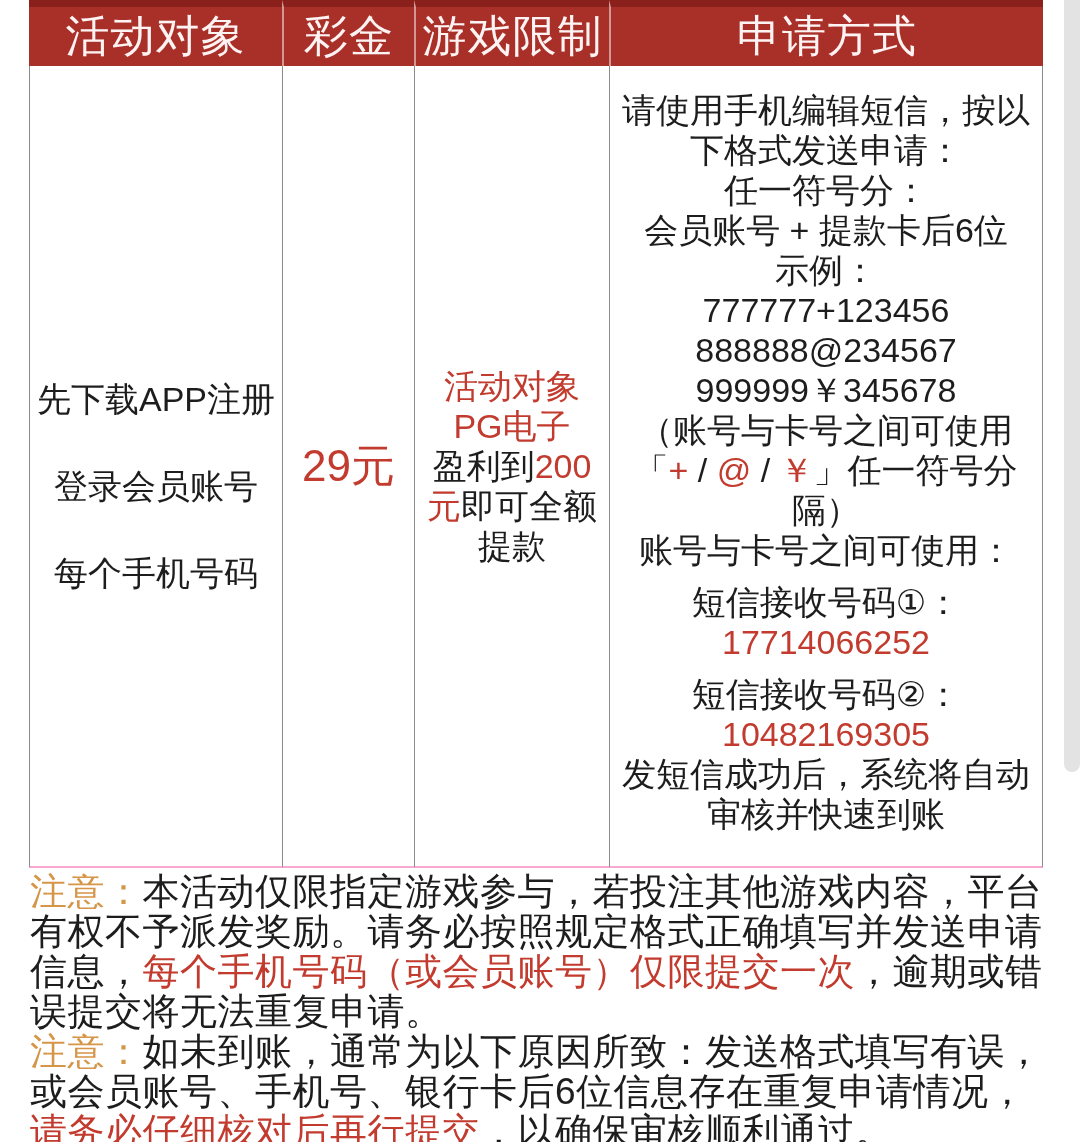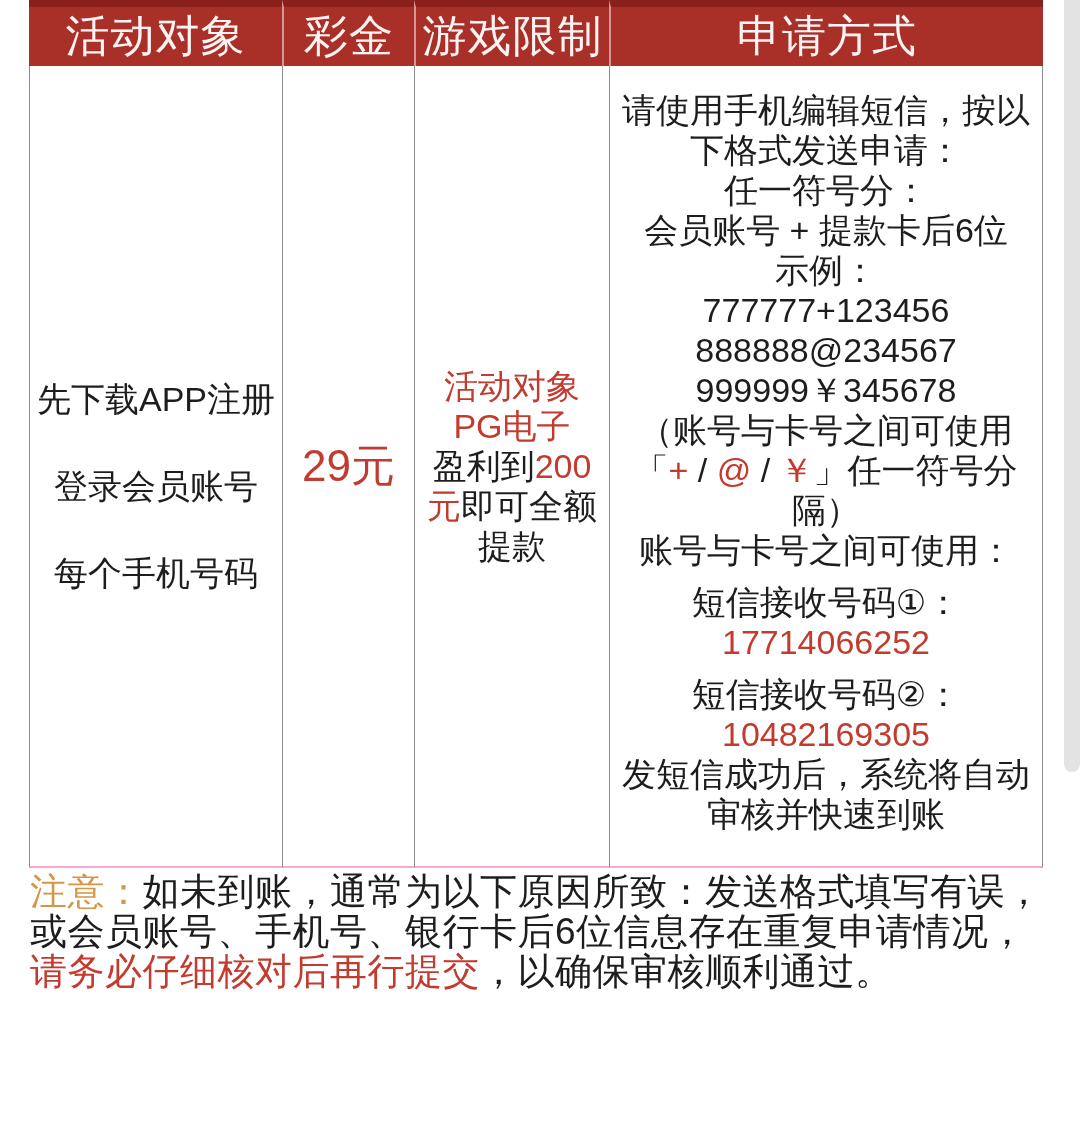--- a/index.html
+++ b/index.html
@@ -122,16 +122,17 @@
         <div class="line mt">短信接收号码②：</div>
         <div class="line red">10482169305</div>
         <div class="line">发短信成功后，系统将自动</div>
         <div class="line">审核并快速到账</div>
       </td>
     </tr>
   </tbody>
 </table>
 
 <div class="notes">
+  <p class="note"><span class="orange">注意：</span><span>本活动仅限指定游戏参与，若投注其他游戏内容，平台有权不予派发奖励。请务必按照规定格式正确填写并发送申请信息，</span><span class="red">每个手机号码（或会员账号）仅限提交一次</span><span>，逾期或错误提交将无法重复申请。</span></p>
   <p class="note"><span class="orange">注意：</span><span>如未到账，通常为以下原因所致：发送格式填写有误，或会员账号、手机号、银行卡后6位信息存在重复申请情况，</span><span class="red">请务必仔细核对后再行提交</span><span>，以确保审核顺利通过。</span></p>
 </div>
 
 <div class="scrollbar"></div>
 
 </body></html>

